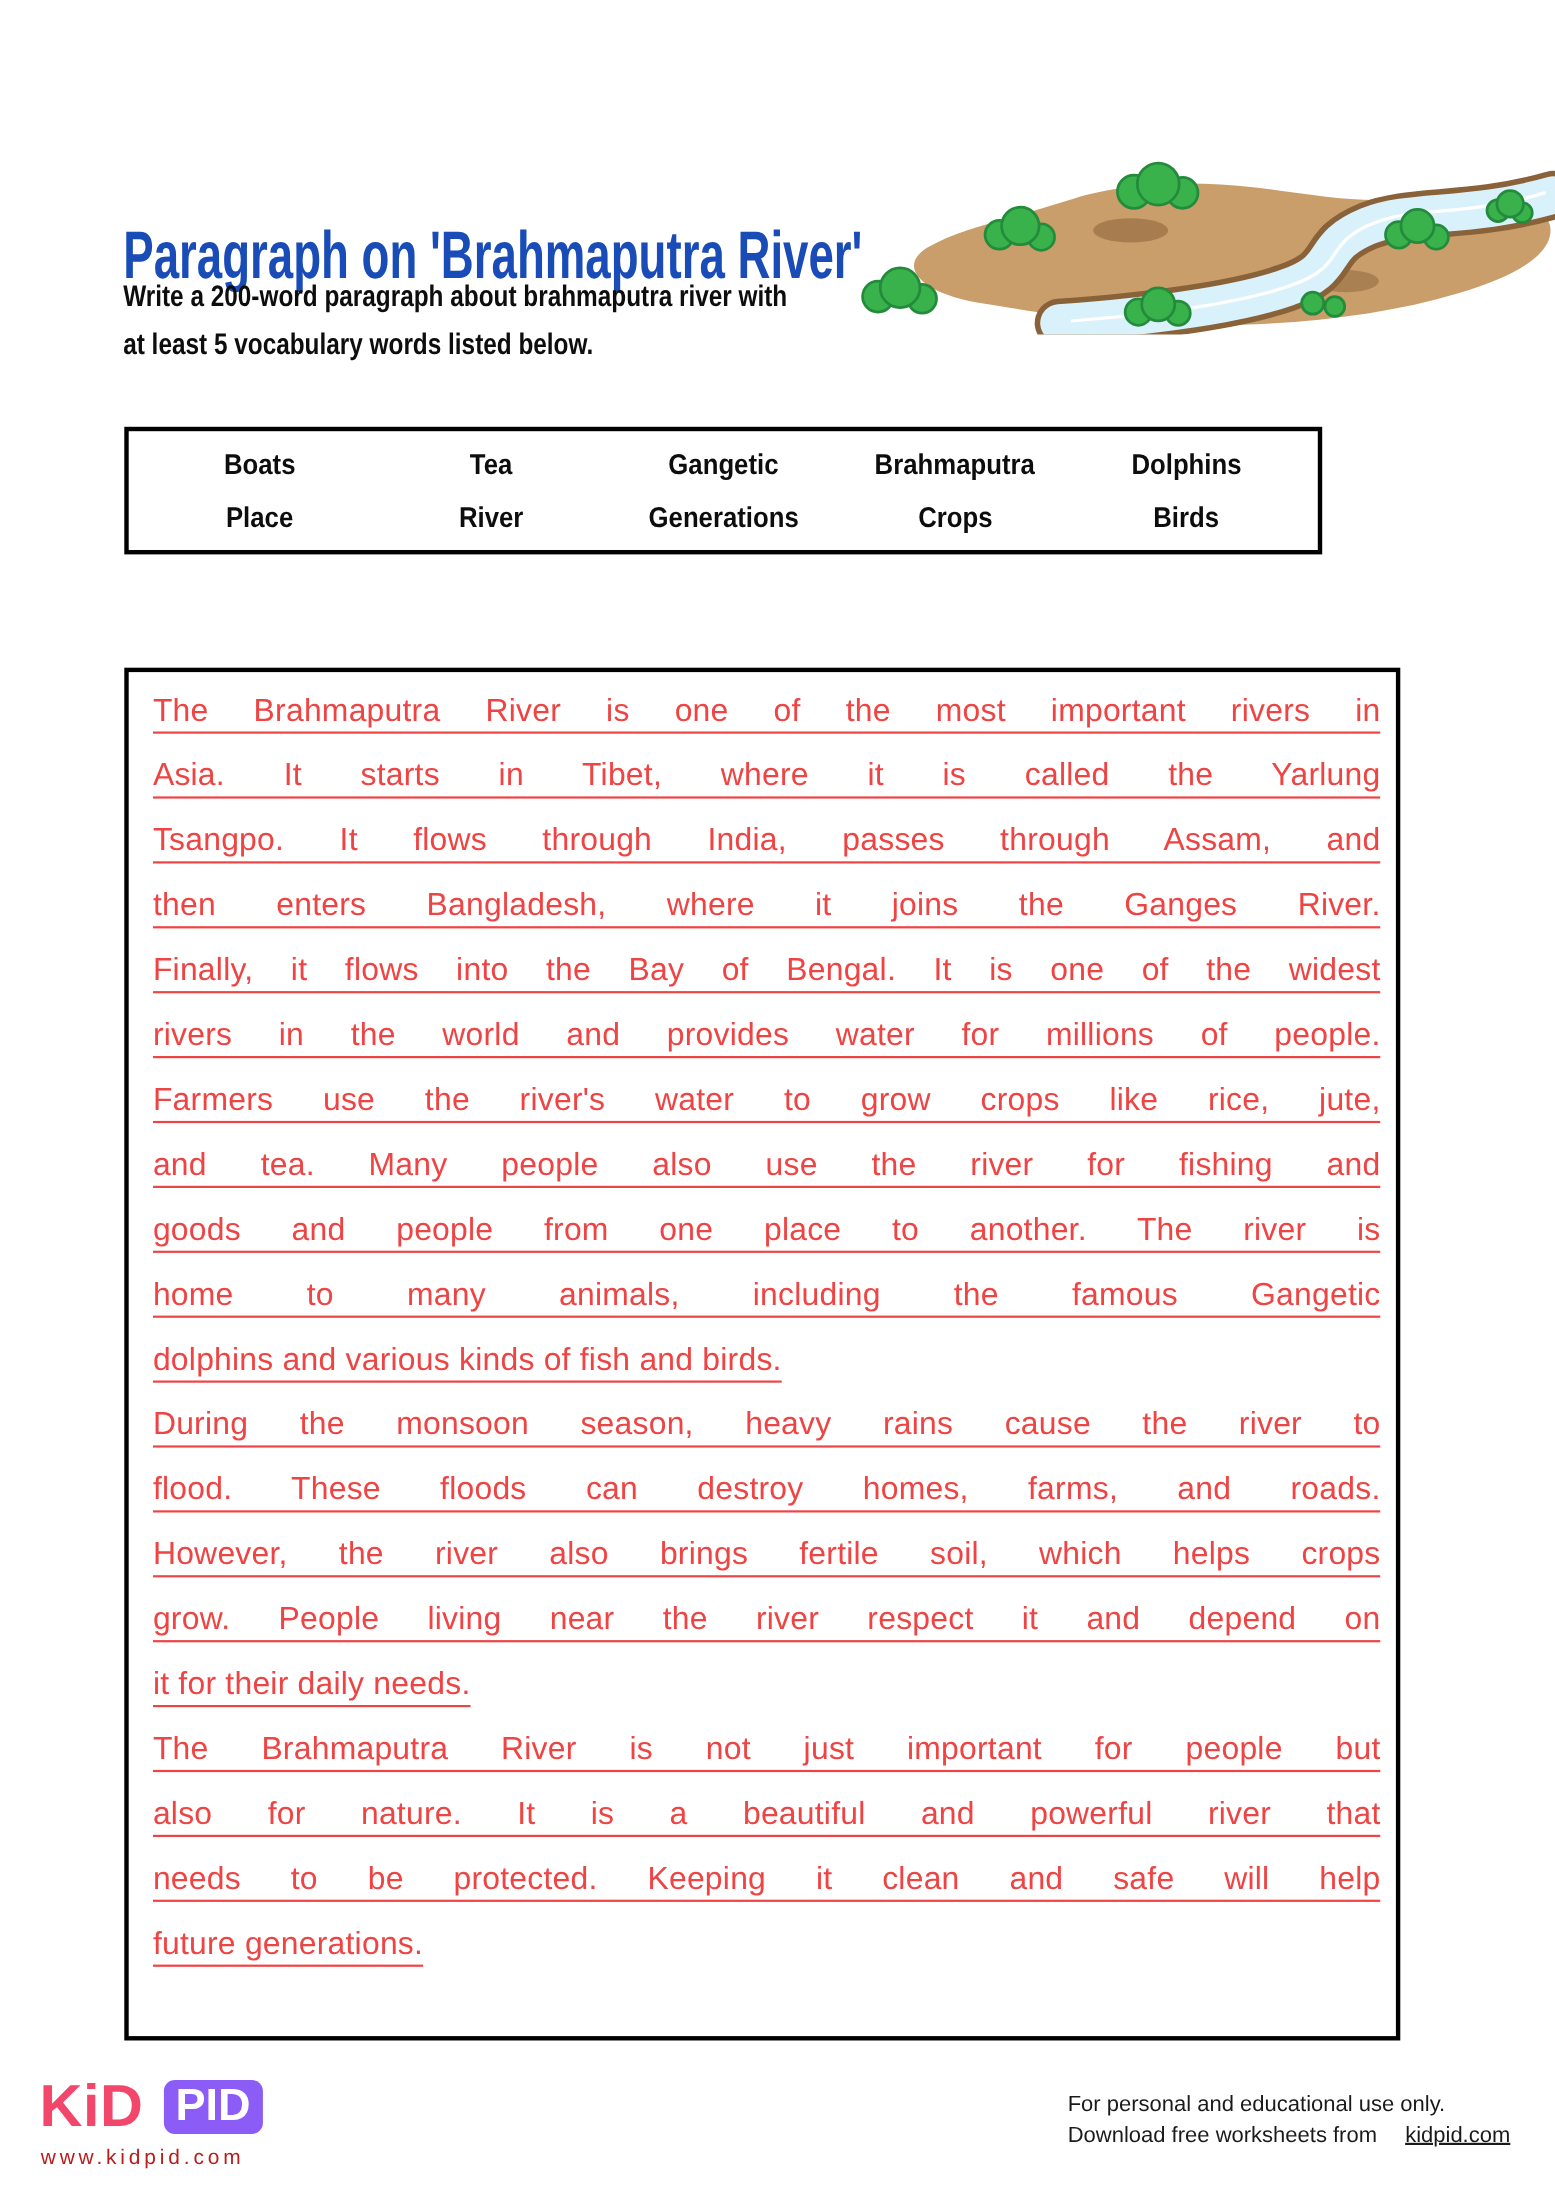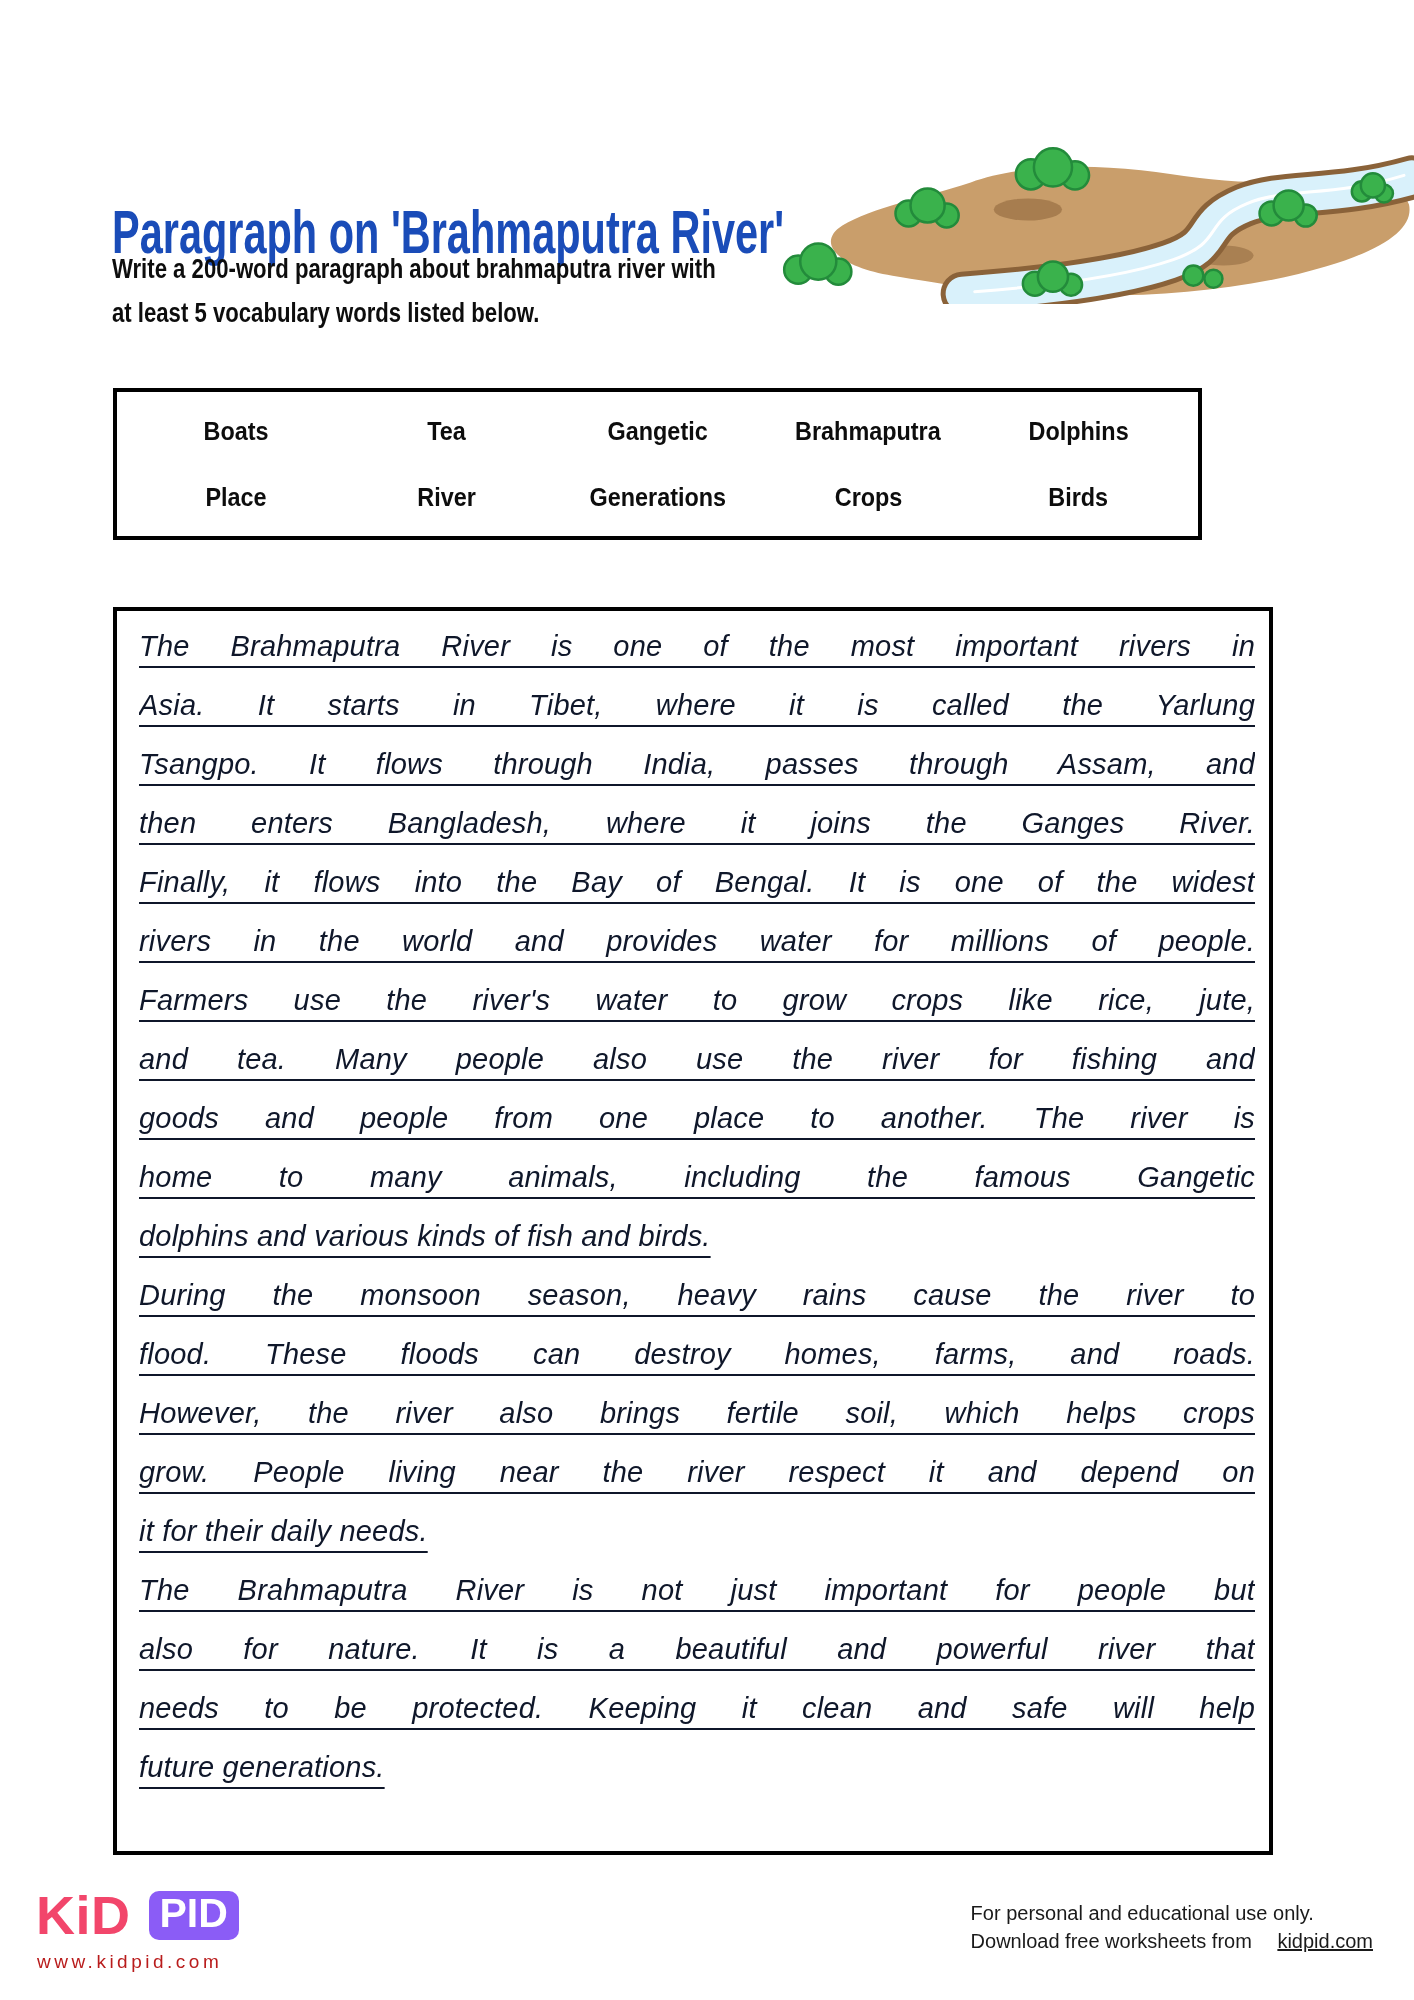--- a/index.html
+++ b/index.html
@@ -19,41 +19,41 @@
     position:absolute; left:112px; top:247px;
     font-size:27px; font-weight:700; color:#0d0d0d; line-height:44px;
     transform:scaleX(0.82); transform-origin:left top; white-space:nowrap;
   }
 
   
   .illustration { position:absolute; left:722px; top:146px; width:692px; height:158px; }
 
   
   .vocab-box {
-    position:absolute; left:113px; top:388px; width:1089px; height:152px;
+    position:absolute; left:113px; top:388px; width:1089px; height:116px;
     border:4px solid #000; box-sizing:border-box;
   }
   .vocab-grid {
     display:grid; grid-template-columns:repeat(5,1fr); grid-template-rows:1fr 1fr;
     width:100%; height:100%; align-items:center; justify-items:center;
     padding:6px 14px; box-sizing:border-box;
   }
   .vocab-word { font-weight:700; font-size:26px; color:#0d0d0d; transform:scaleX(0.9); }
 
   
   .text-box {
     position:absolute; left:113px; top:607px; width:1160px; height:1248px;
     border:4px solid #000; box-sizing:border-box;
     padding:6px 14px 0 22px;
   }
   .pline {
-    font-size:29px; color:#0f172a; line-height:59px; height:59px;
+    font-size:29px; color:#ef4444; line-height:59px; height:59px;
     text-align:justify; text-align-last:justify;
     text-decoration:underline; text-decoration-thickness:2px; text-underline-offset:10px;
-    overflow:hidden; letter-spacing:0.2px;font-style:italic;
+    overflow:hidden; letter-spacing:0.2px;
   }
   .pline.pend { text-align-last:left; }
 
   
   .footer-logo { position:absolute; left:36px; top:1884px; display:flex; align-items:center; gap:18px; }
   .logo-kid { font-size:54px; font-weight:800; color:#F2466B; letter-spacing:0.5px; }
   .logo-pid {
     font-size:41px; font-weight:800; color:#ffffff; background:#8b5cf6;
     padding:2px 11px 6px; border-radius:10px; line-height:1;
   }

